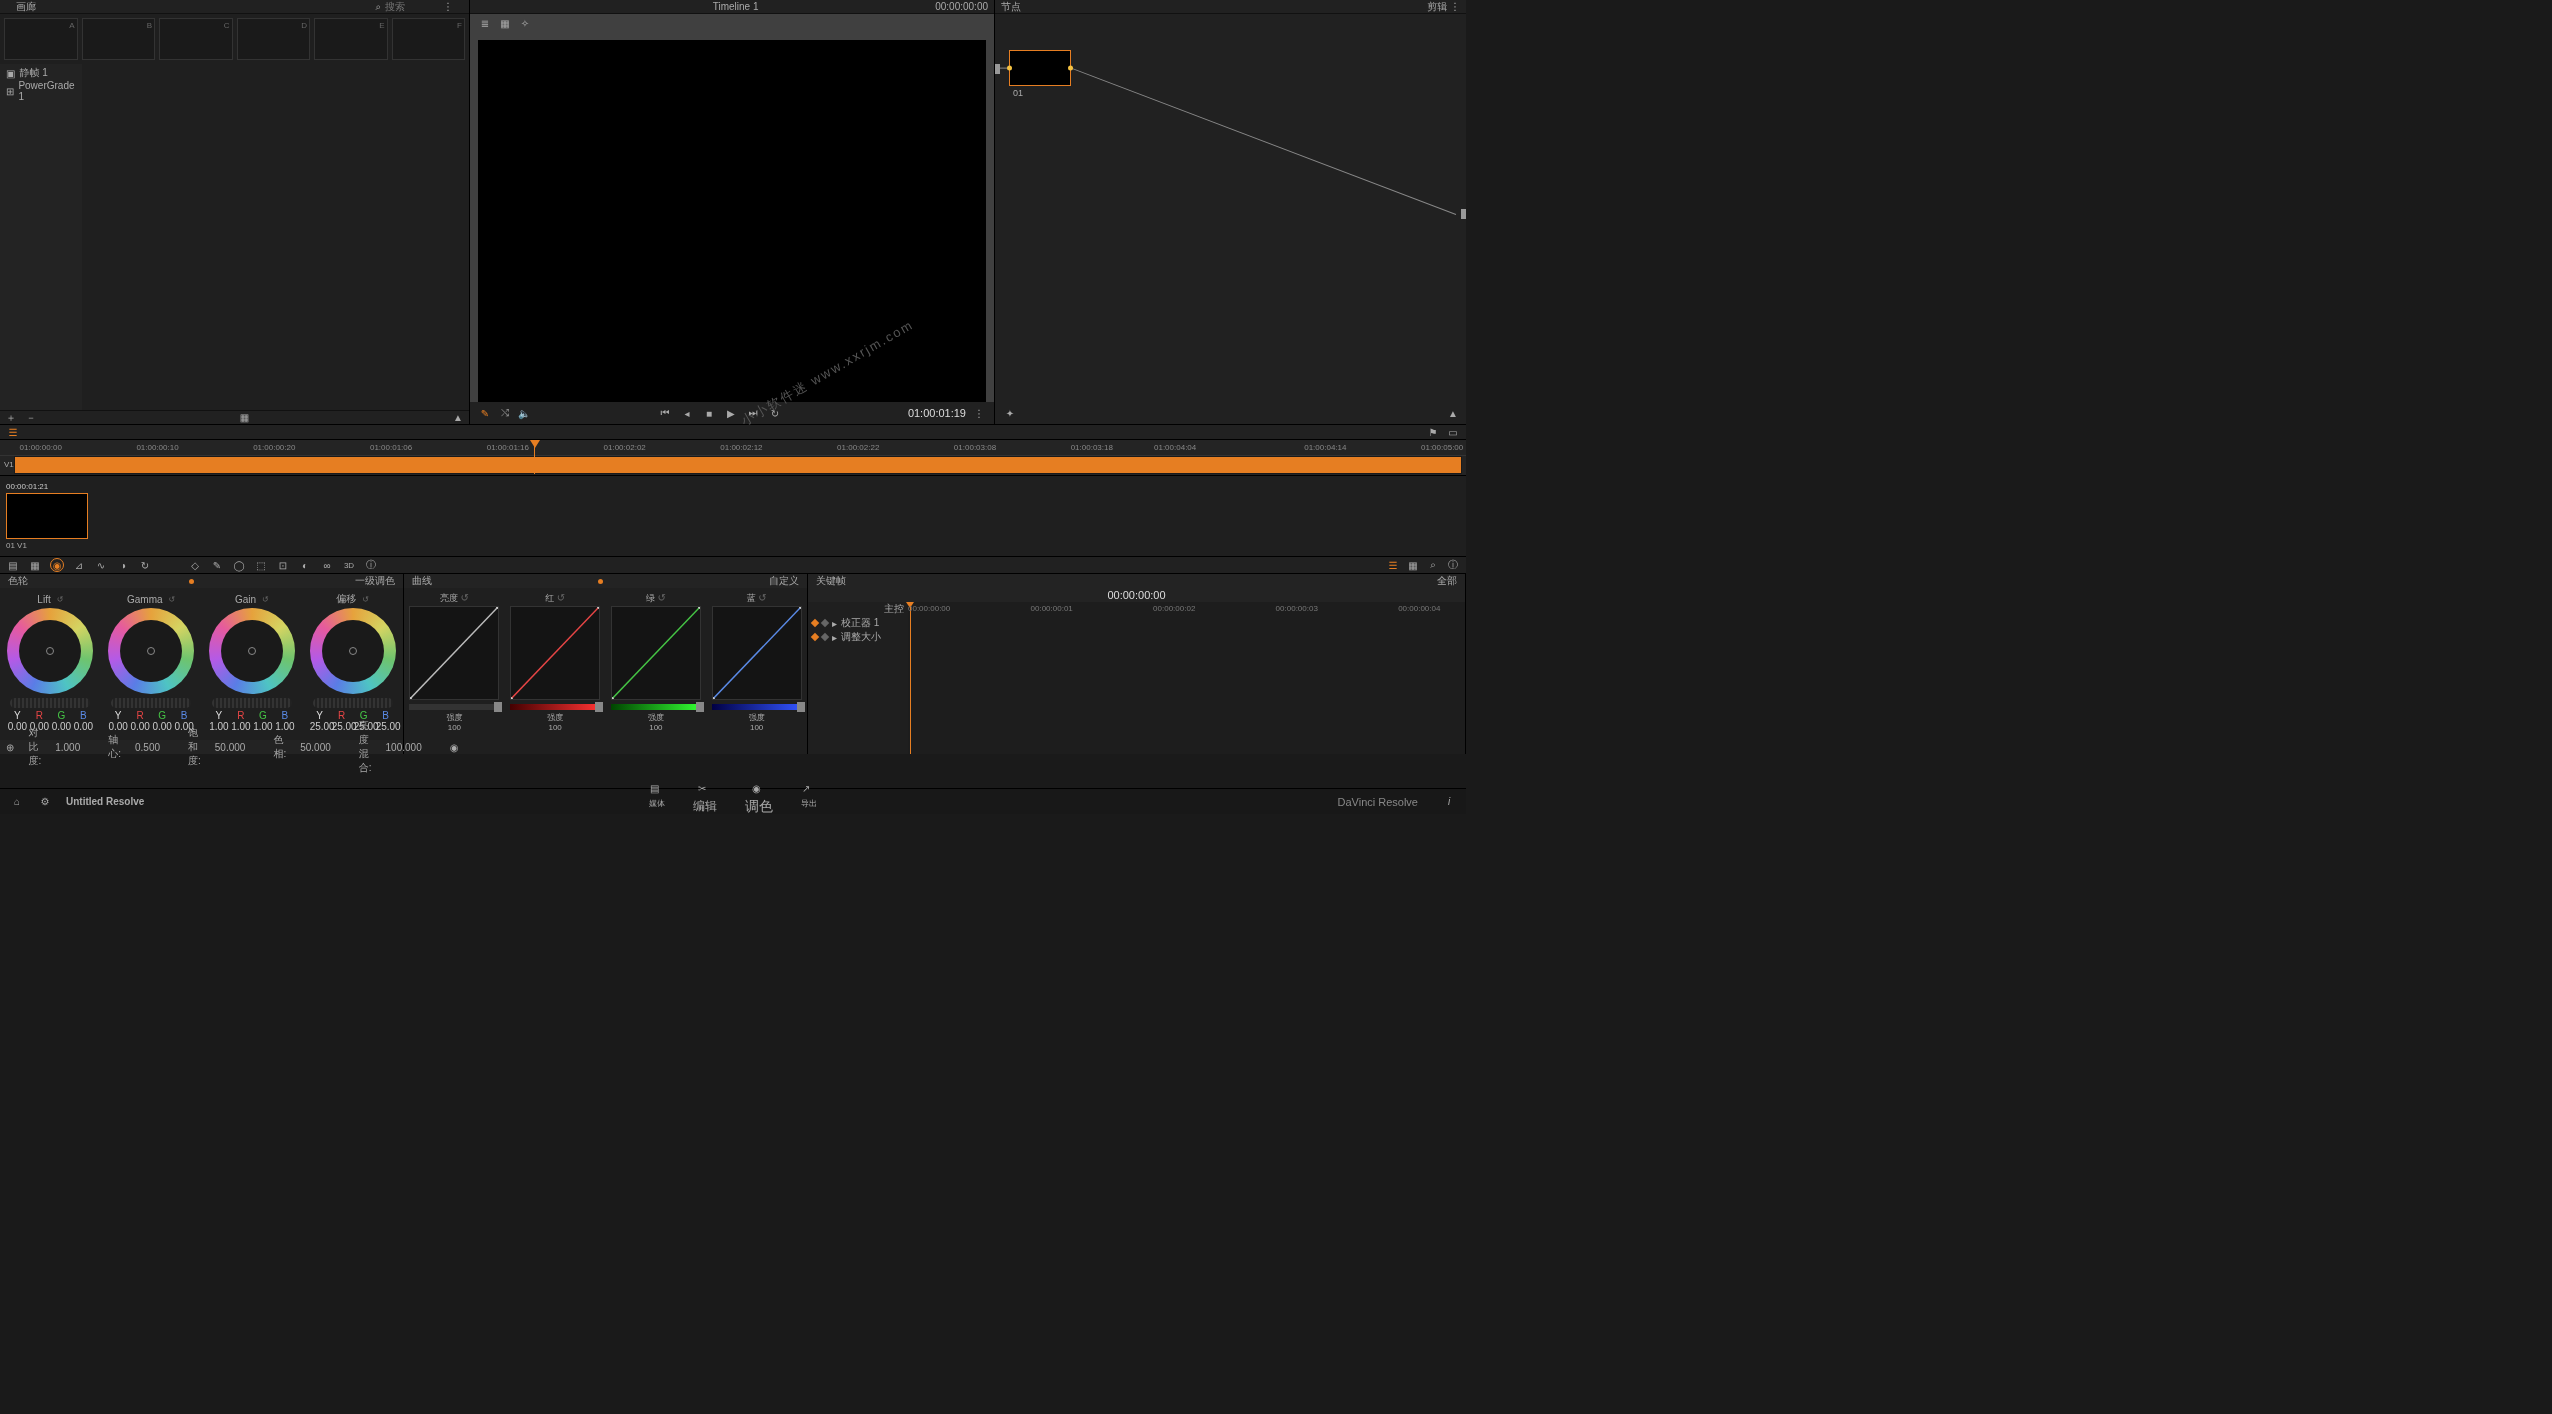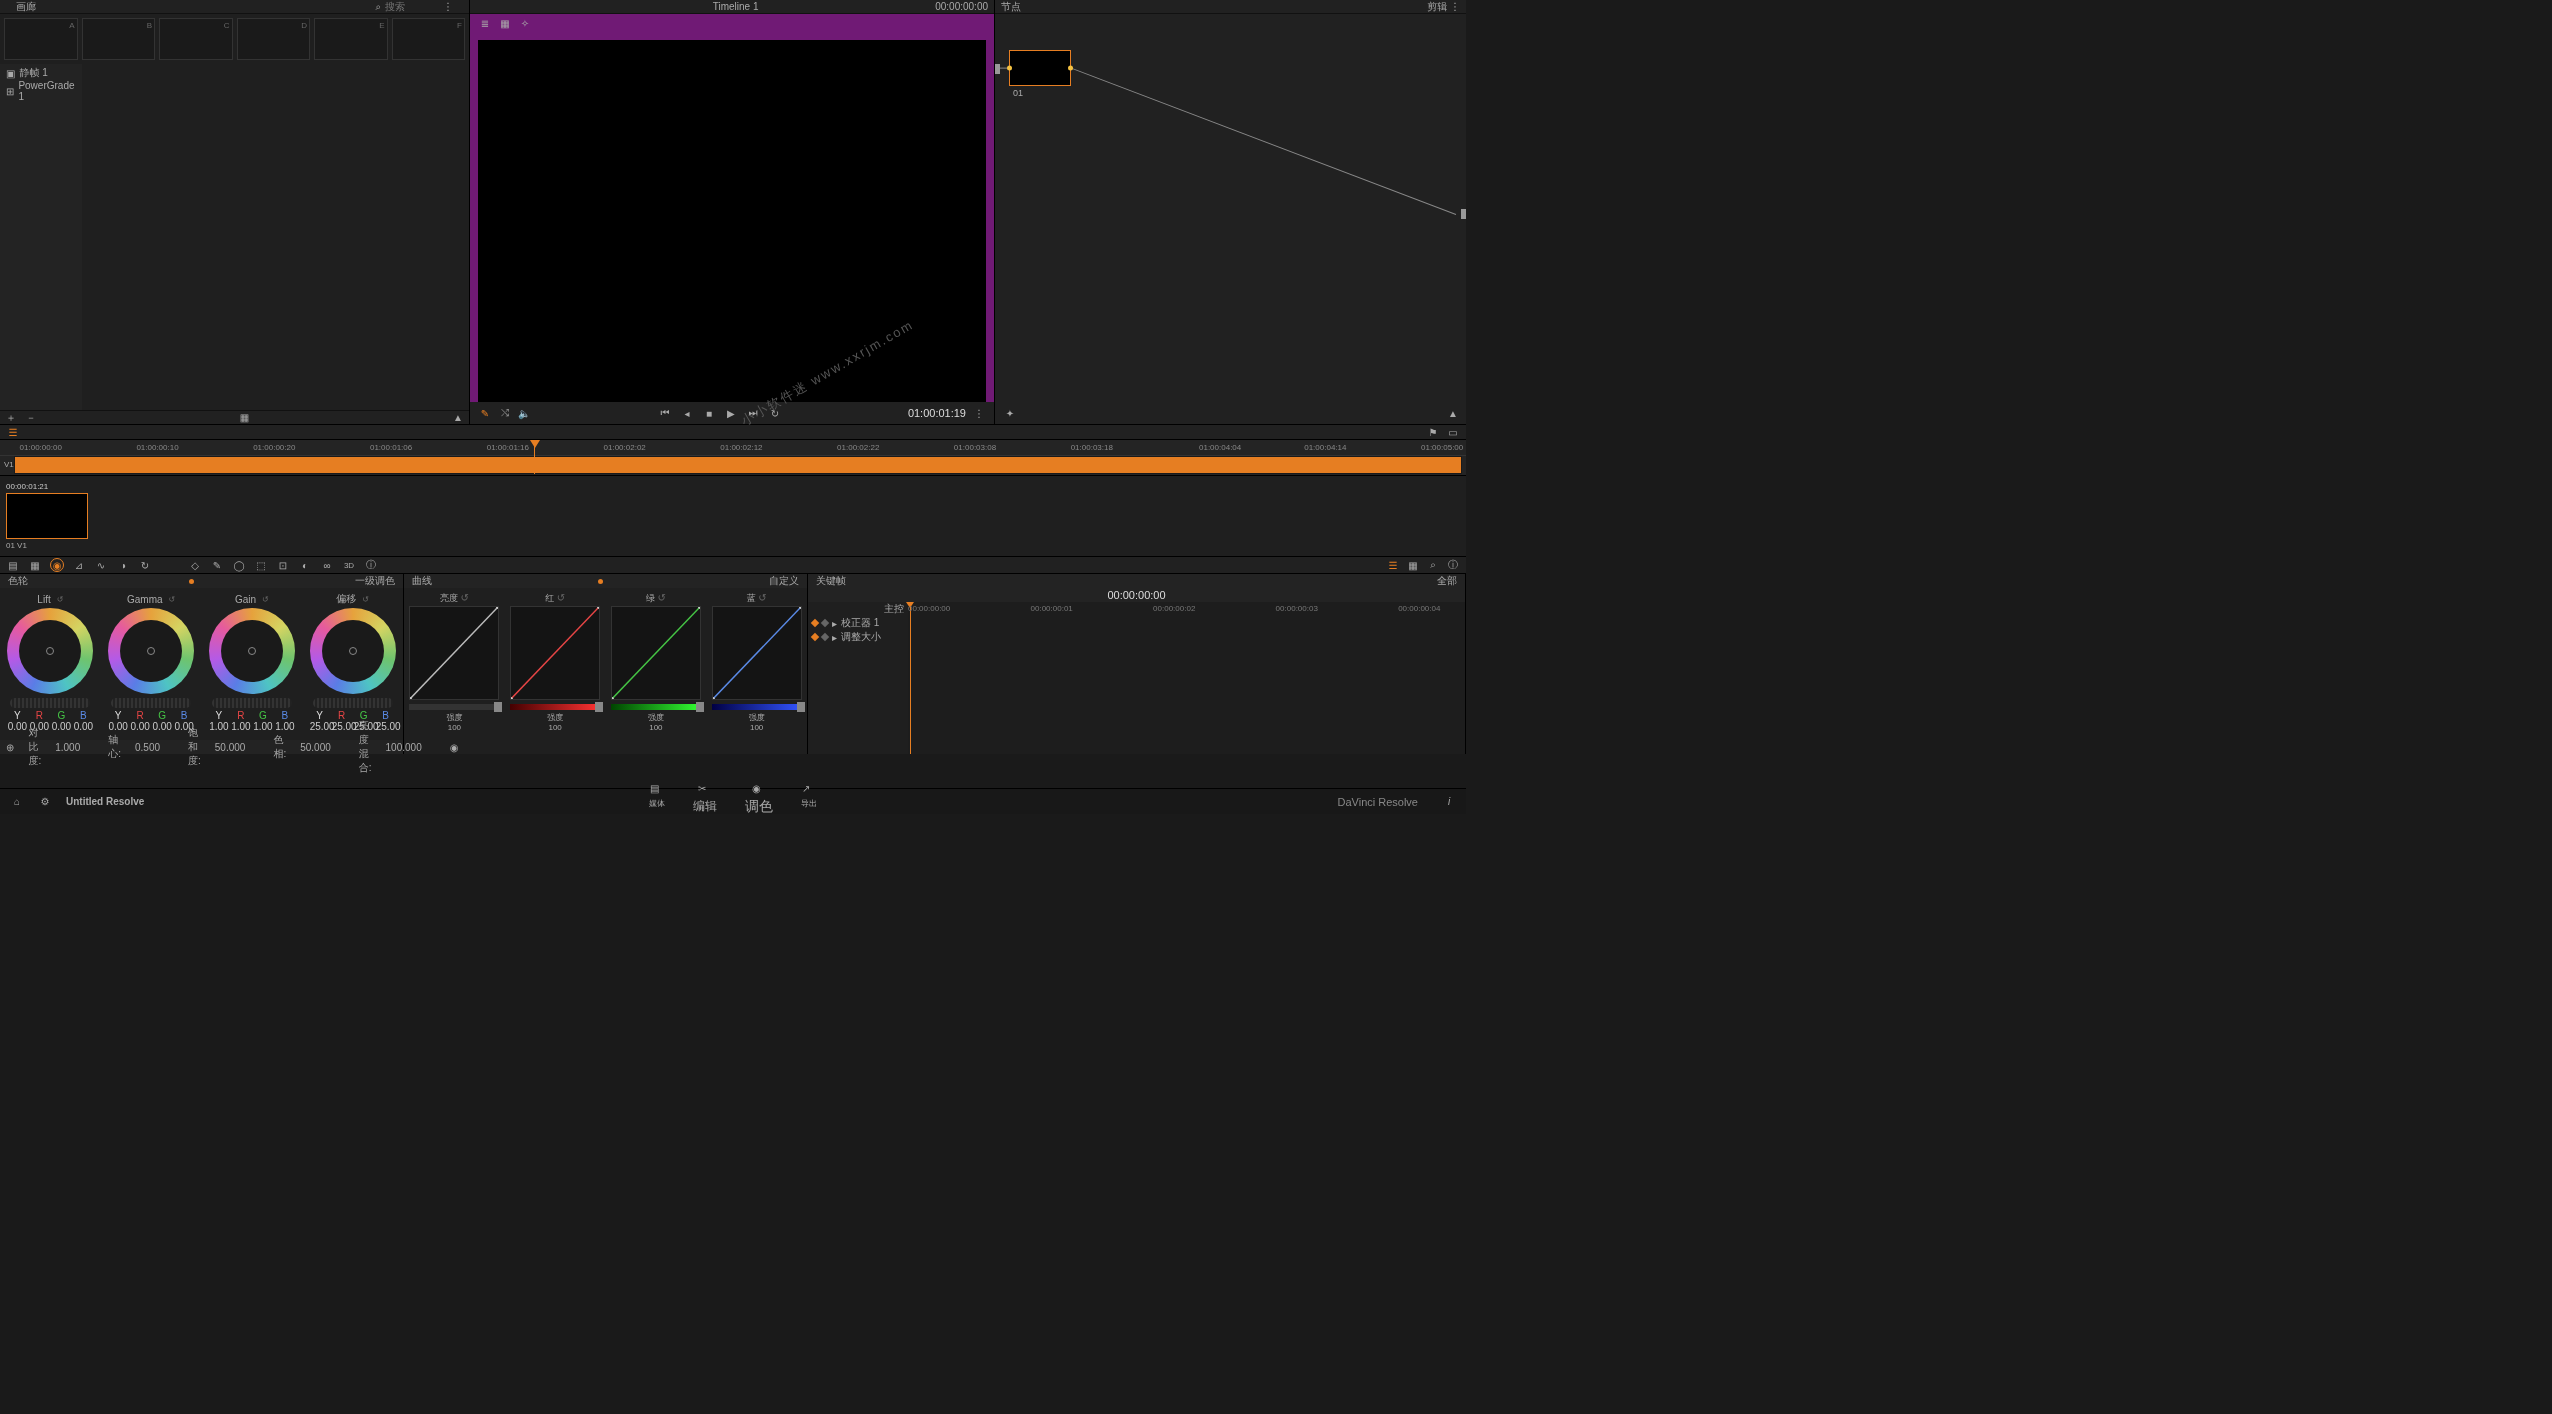--- a/index.html
+++ b/index.html
@@ -15,21 +15,21 @@
 #gallery-header .search input{background:transparent;border:none;width:50px;color:#888;}
 #gallery-body{flex:1;display:flex;}
 #gallery-side{width:82px;background:#232323;display:flex;flex-direction:column;}
 #thumb-strip{height:50px;display:flex;gap:4px;padding:4px;}
 .thumb-slot{flex:1;background:#1a1a1a;border:1px solid #333;display:flex;align-items:flex-start;justify-content:flex-end;padding:2px;font-size:8px;color:#666;}
 .side-item{height:18px;display:flex;align-items:center;padding:0 6px;gap:4px;}
 .side-item.active{color:#e67e22;}
 #gallery-main{flex:1;background:#1f1f1f;}
 #gallery-footer{height:14px;background:#212121;display:flex;align-items:center;padding:0 6px;gap:10px;border-top:1px solid #111;}
 
-#viewer{width:525px;background:#701a75;display:flex;flex-direction:column;border-right:1px solid #000;}
+#viewer{width:525px;background:#404040;display:flex;flex-direction:column;border-right:1px solid #000;}
 #viewer-header{height:14px;background:#212121;display:flex;align-items:center;justify-content:space-between;padding:0 6px;border-bottom:1px solid #111;}
 #viewer-body{flex:1;background:#000;margin:8px 8px 0 8px;position:relative;}
 .watermark{position:absolute;bottom:20px;right:60px;color:#555;font-size:13px;transform:rotate(-30deg);letter-spacing:2px;}
 #viewer-tools{height:18px;display:flex;gap:6px;padding:0 8px;align-items:center;}
 #viewer-controls{height:22px;background:#212121;display:flex;align-items:center;padding:0 8px;gap:6px;}
 #viewer-controls .center{flex:1;display:flex;justify-content:center;gap:8px;}
 .btn{width:14px;height:14px;display:inline-flex;align-items:center;justify-content:center;cursor:pointer;}
 
 #nodes{flex:1;background:#1f1f1f;display:flex;flex-direction:column;}
 #nodes-header{height:14px;background:#212121;display:flex;align-items:center;justify-content:space-between;padding:0 6px;border-bottom:1px solid #111;}
@@ -239,21 +239,21 @@
   <span class="tick" style="left: 19.6px;">01:00:00:00</span>
       <span class="tick" style="left: 136.383px;">01:00:00:10</span>
       <span class="tick" style="left: 253.167px;">01:00:00:20</span>
       <span class="tick" style="left: 369.95px;">01:00:01:06</span>
       <span class="tick" style="left: 486.733px;">01:00:01:16</span>
       <span class="tick" style="left: 603.517px;">01:00:02:02</span>
       <span class="tick" style="left: 720.3px;">01:00:02:12</span>
       <span class="tick" style="left: 837.083px;">01:00:02:22</span>
       <span class="tick" style="left: 953.867px;">01:00:03:08</span>
       <span class="tick" style="left: 1070.65px;">01:00:03:18</span>
-      <span class="tick" style="left: 1199px;">01:00:04:04</span>
+      <span class="tick" style="left: 1154px;">01:00:04:04</span>
       <span class="tick" style="left: 1304.22px;">01:00:04:14</span>
       <span class="tick" style="left: 1421px;">01:00:05:00</span>
       <div class="playhead" style="left: 36.5%;"></div>
     </div>
   <div id="track"></div>
 </div>
 
 <div id="clip-row">
   <div class="clip-thumb">
     <div class="clip-tc">00:00:01:21</div>

